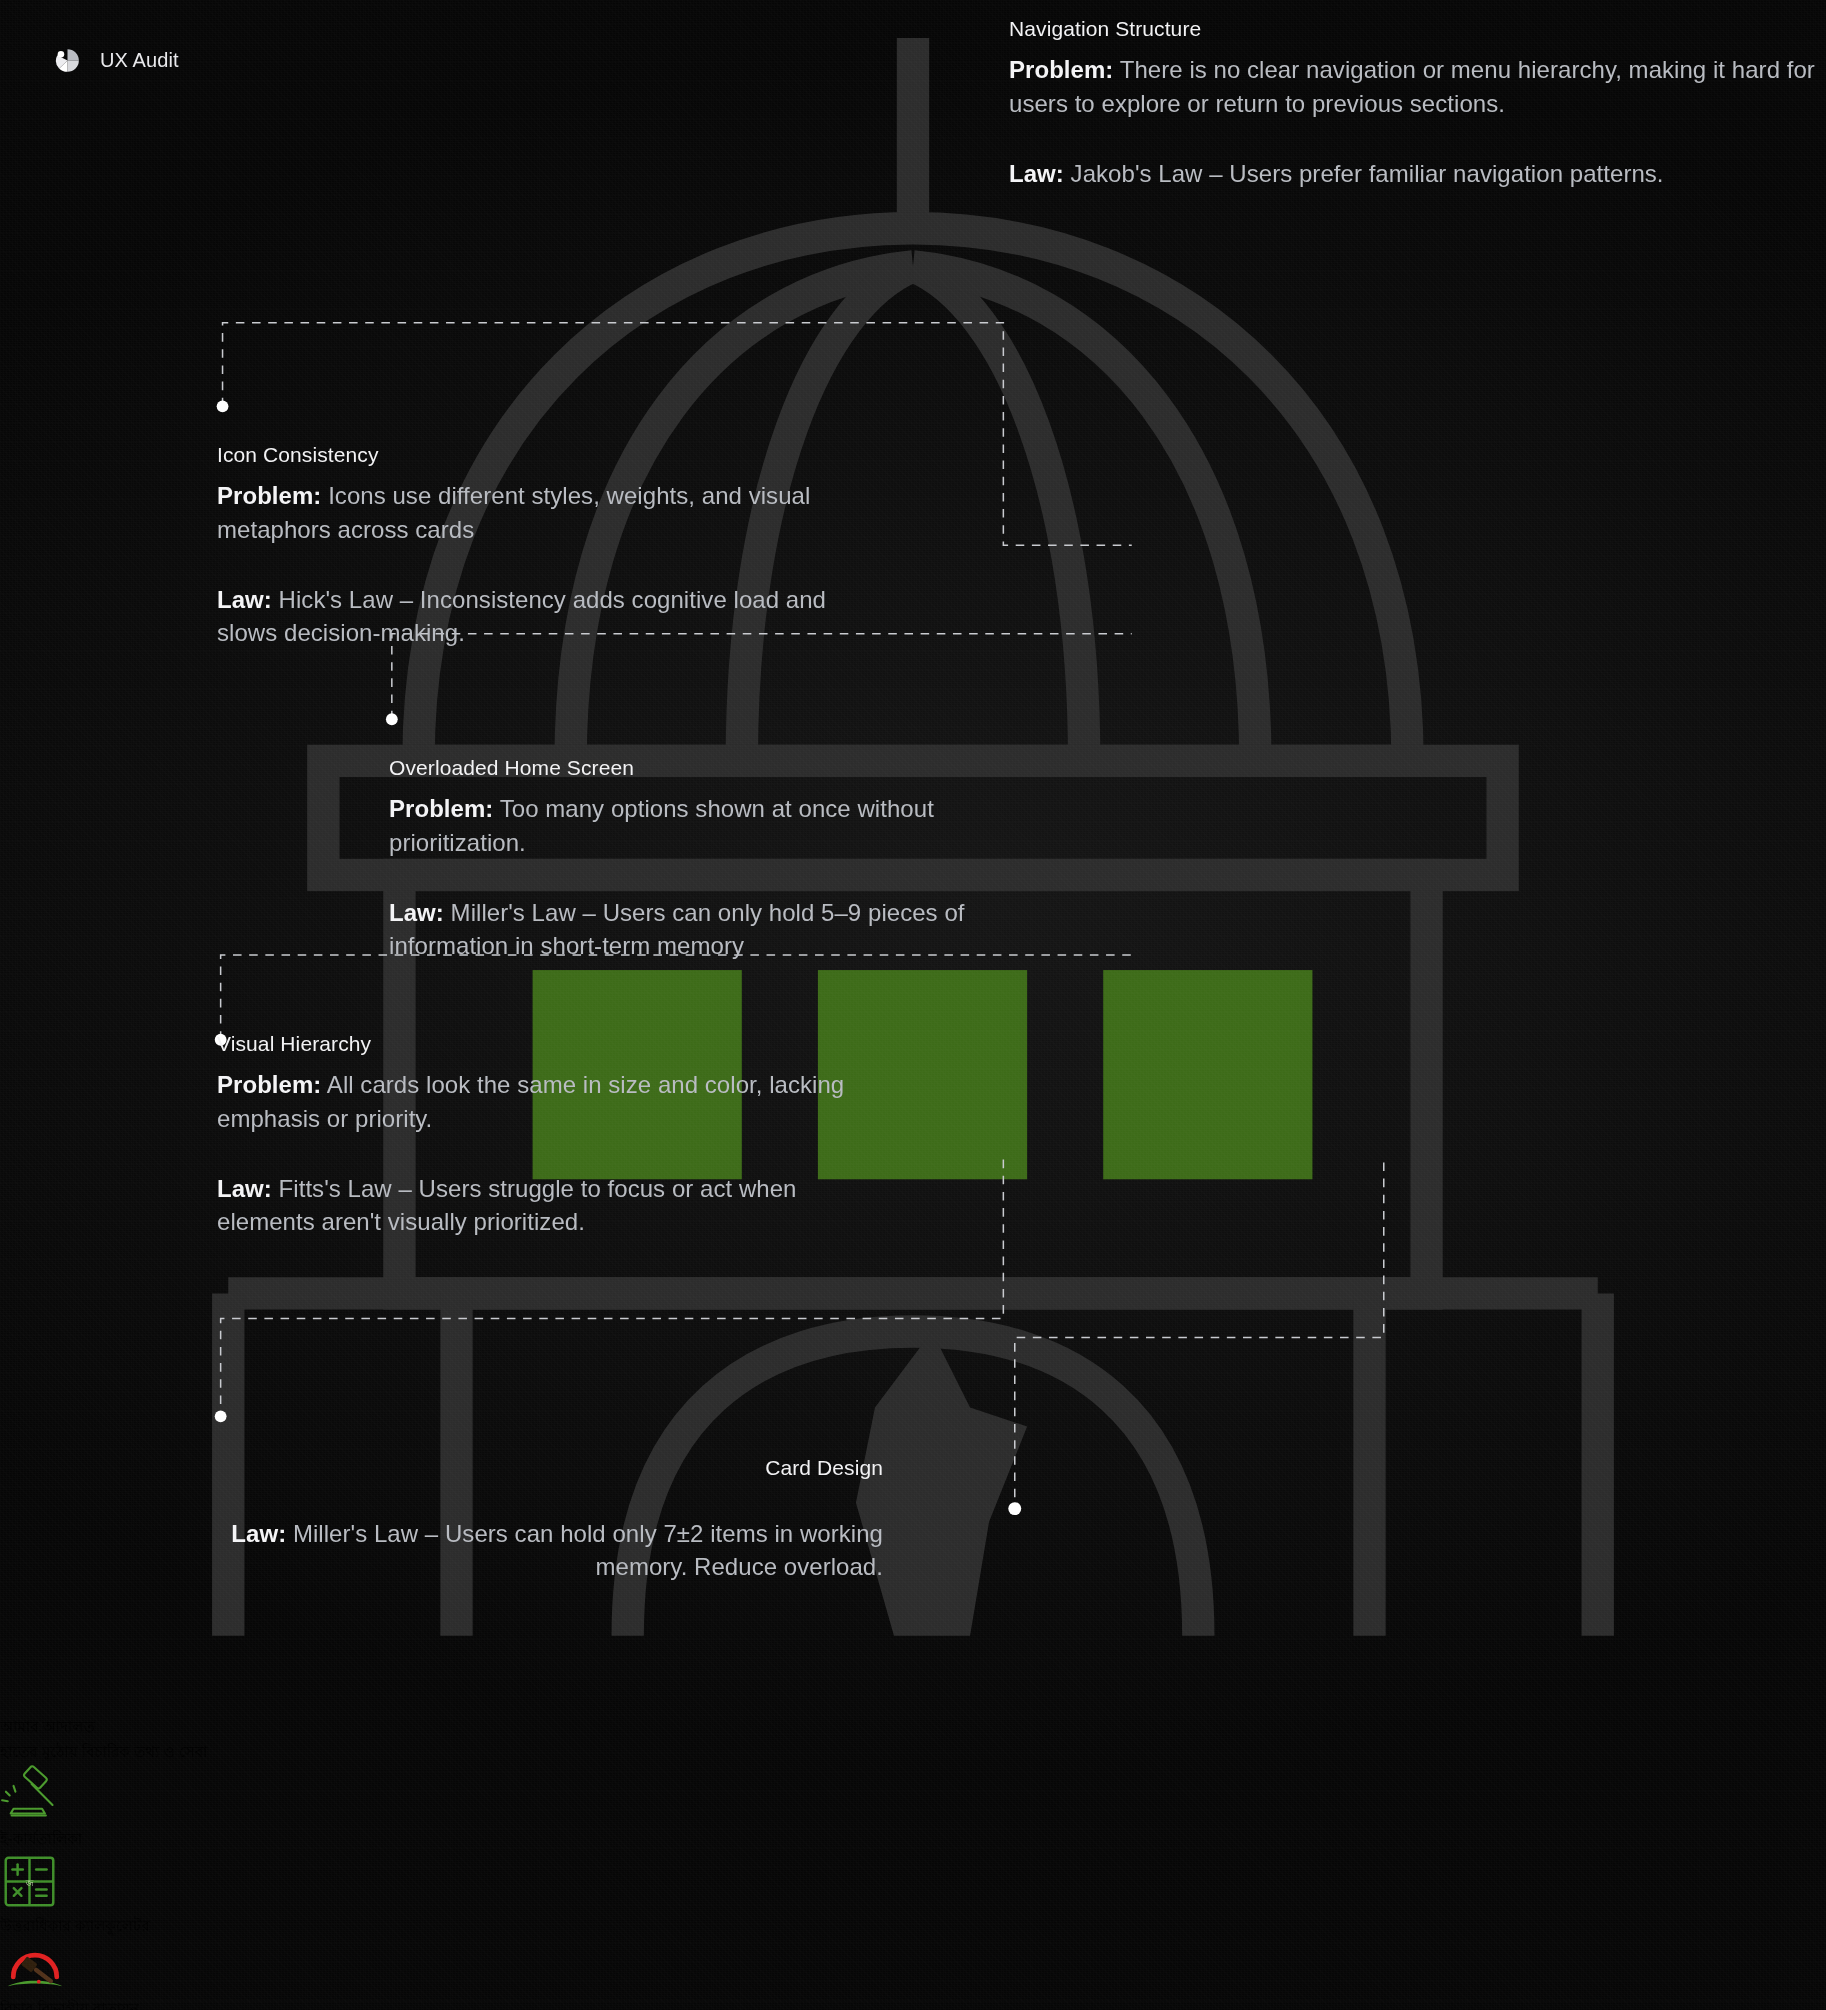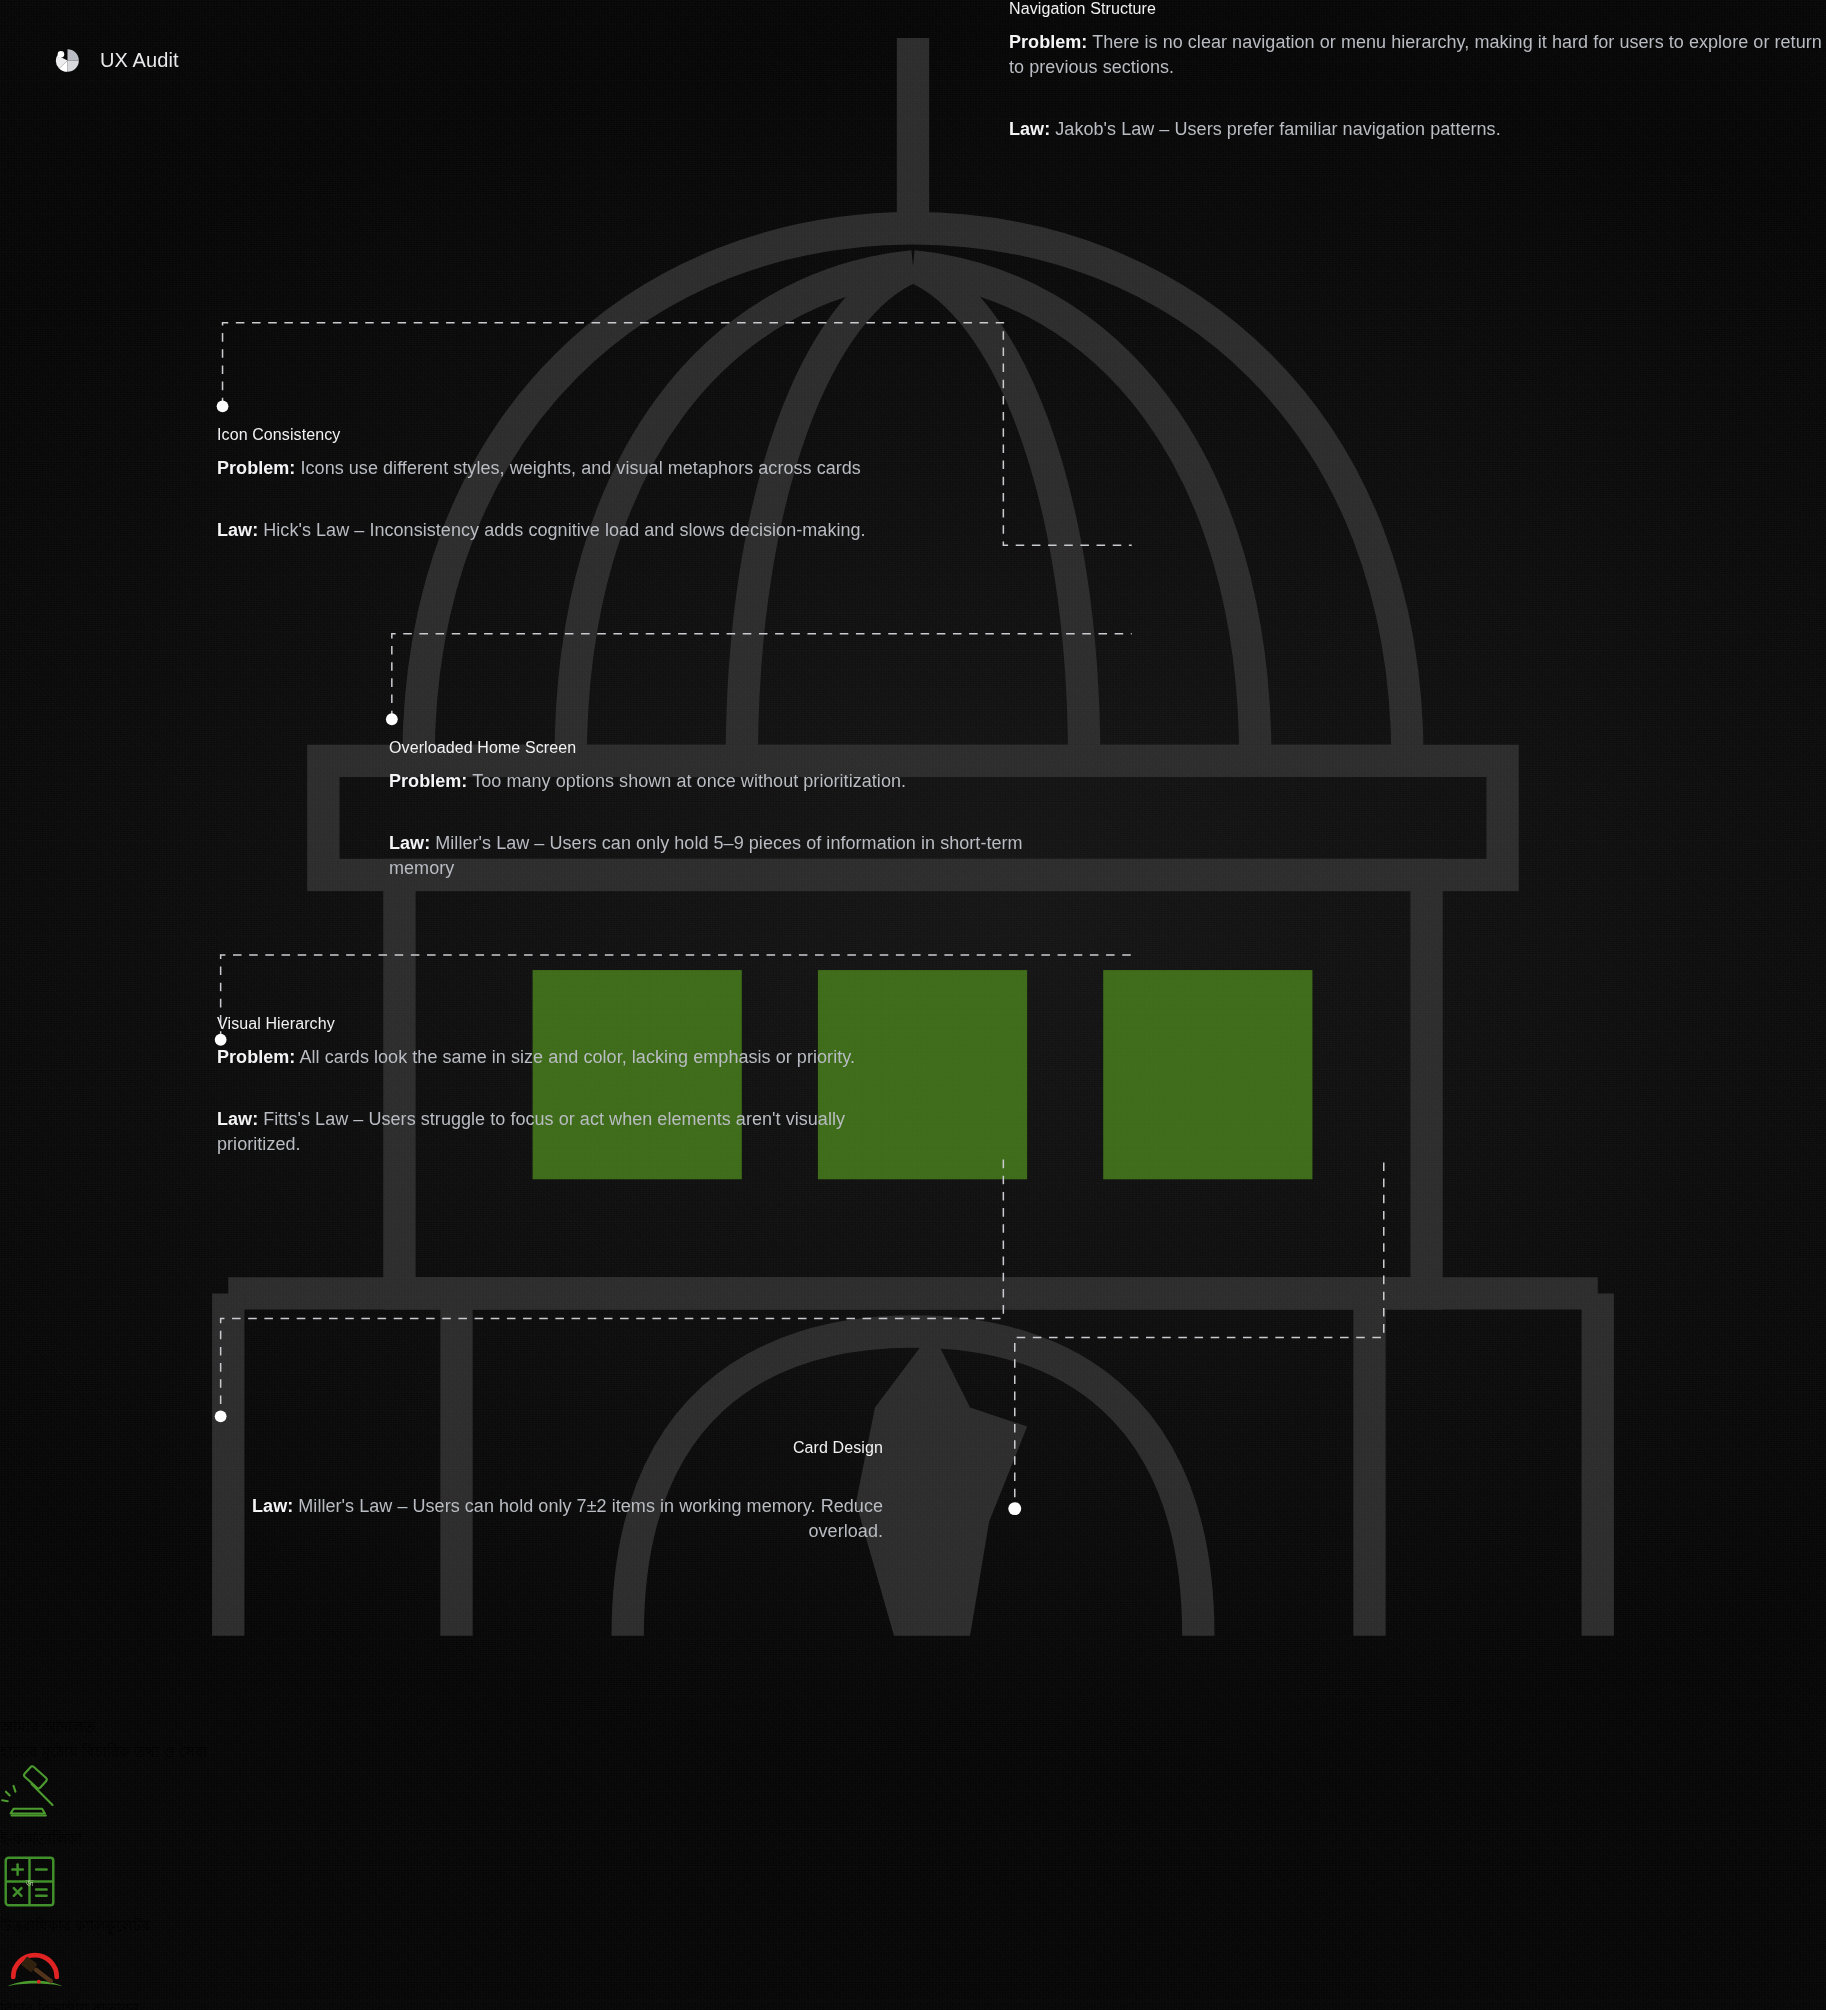--- a/index.html
+++ b/index.html
@@ -54,27 +54,28 @@
   #connectors {
     position: absolute; left: 0; top: 0;
     width: 1826px; height: 2011px;
     z-index: 2; pointer-events: none;
   }
 
   
   .annotation { position: absolute; z-index: 5; }
   .ann-title {
     color: #f2f2f4;
-    font-size: 16px;
+    font-size: 21px;
     font-weight: 500;
     letter-spacing: 0.1px;
     margin-bottom: 12.4px;
+    margin-top: 17px;
   }
   .ann-row {
-    font-size: 18px;
+    font-size: 24px;
     line-height: 1.38;
     color: #b9bcc2;
     margin-bottom: 10.5px;
     letter-spacing: 0.05px;
   }
   .ann-row:last-child { margin-bottom: 0; margin-top: 37px; }
   .ann-key { color: #f4f4f6; font-weight: 700; }
 
   #ann-icon-consistency   { left: 217px;  top: 426px;  width: 666px; }
   #ann-overload           { left: 389px;  top: 739px;  width: 666px; }

